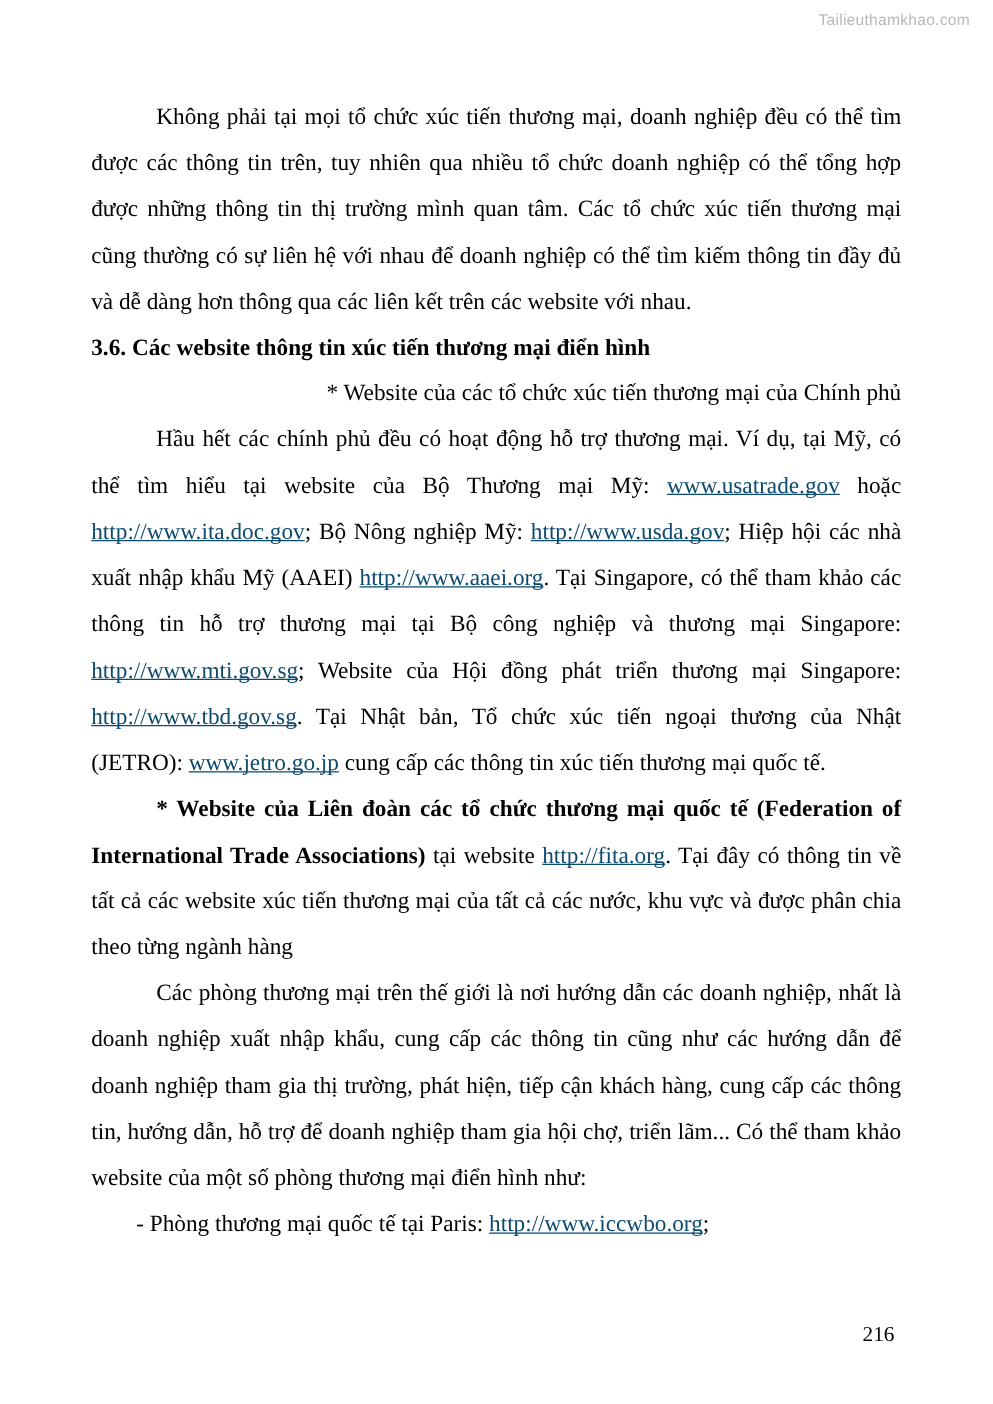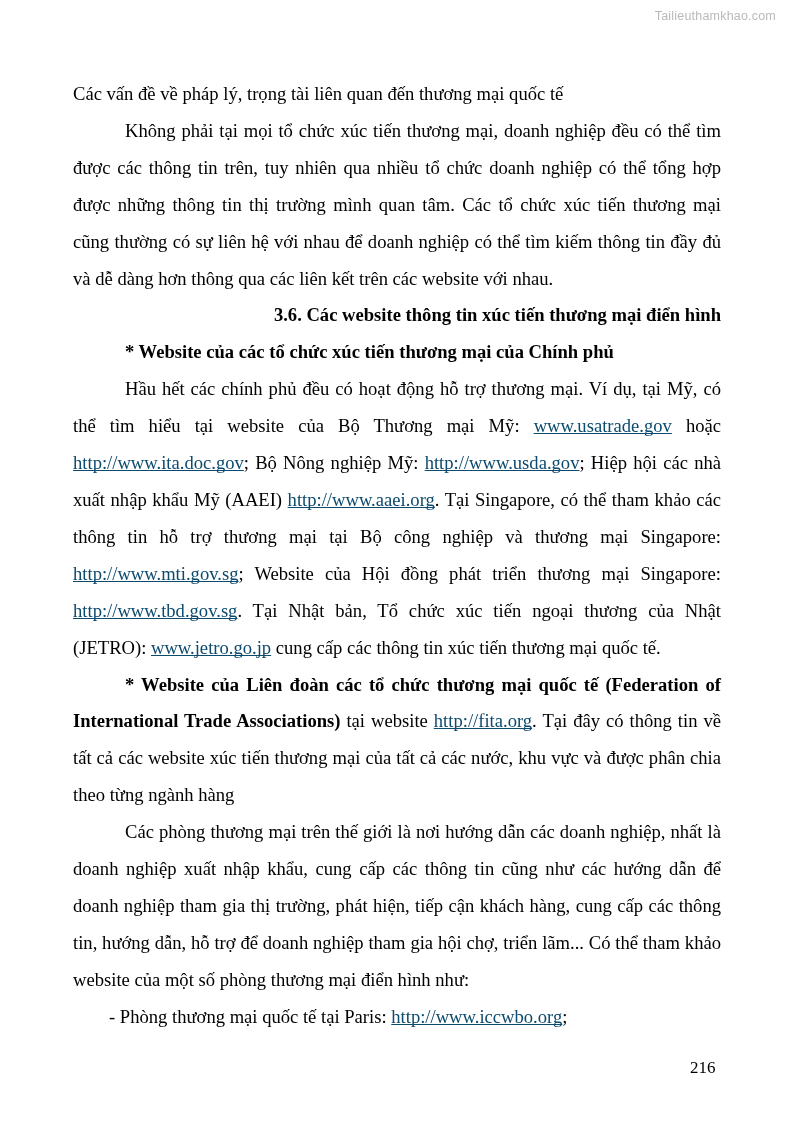--- a/index.html
+++ b/index.html
@@ -38,31 +38,31 @@
     line-height: 36.9px;
     text-align: justify;
     text-justify: inter-word;
     -webkit-hyphens: none;
     hyphens: none;
   }
   p.noindent { text-indent: 0; }
   p.indent   { text-indent: 52px; }
   p.headline {
     font-weight: bold;
-    text-align: right;
+    text-align: left;
     text-indent: 0;
   }
   p.subhead {
     font-weight: bold;
     text-align: justify;
     text-indent: 52px;
   }
   p.subhead-left {
-    font-weight: bold;
-    text-align: left;
+    font-weight: normal;
+    text-align: right;
     text-indent: 52px;
   }
   p.bullet {
     text-indent: 0;
     text-align: left;
     padding-left: 36px;
   }
   a, .link {
     color: #0c4a6e;
     text-decoration: underline;
@@ -78,21 +78,20 @@
 </style>
 </head>
 <body>
 
 <div class="page">
 
   <div class="watermark">Tailieuthamkhao.com</div>
 
   <div class="content">
 
-    <p class="noindent">Các vấn đề về pháp lý, trọng tài liên quan đến thương mại quốc tế</p>
 
     <p class="indent">Không phải tại mọi tổ chức xúc tiến thương mại, doanh nghiệp đều có thể tìm được các thông tin trên, tuy nhiên qua nhiều tổ chức doanh nghiệp có thể tổng hợp được những thông tin thị trường mình quan tâm. Các tổ chức xúc tiến thương mại cũng thường có sự liên hệ với nhau để doanh nghiệp có thể tìm kiếm thông tin đầy đủ và dễ dàng hơn thông qua các liên kết trên các website với nhau.</p>
 
     <p class="headline">3.6. Các website thông tin xúc tiến thương mại điển hình</p>
 
     <p class="subhead-left">* Website của các tổ chức xúc tiến thương mại của Chính phủ</p>
 
     <p class="indent"><span>Hầu hết các chính phủ đều có hoạt động hỗ trợ thương mại. Ví dụ, tại Mỹ, có thể tìm hiểu tại website của Bộ Thương mại Mỹ: </span><a class="link" href="#">www.usatrade.gov</a><span> hoặc </span><a class="link" href="#">http://www.ita.doc.gov</a><span>; Bộ Nông nghiệp Mỹ: </span><a class="link" href="#">http://www.usda.gov</a><span>; Hiệp hội các nhà xuất nhập khẩu Mỹ (AAEI) </span><a class="link" href="#">http://www.aaei.org</a><span>. Tại Singapore, có thể tham khảo các thông tin hỗ trợ thương mại tại Bộ công nghiệp và thương mại Singapore: </span><a class="link" href="#">http://www.mti.gov.sg</a><span>; Website của Hội đồng phát triển thương mại Singapore: </span><a class="link" href="#">http://www.tbd.gov.sg</a><span>. Tại Nhật bản, Tổ chức xúc tiến ngoại thương của Nhật (JETRO): </span><a class="link" href="#">www.jetro.go.jp</a><span> cung cấp các thông tin xúc tiến thương mại quốc tế.</span></p>
 
     <p class="subhead"><span>* Website của Liên đoàn các tổ chức thương mại quốc tế (Federation of International Trade Associations)</span><span style="font-weight:normal"> tại website </span><a class="link" style="font-weight:normal" href="#">http://fita.org</a><span style="font-weight:normal">. Tại đây có thông tin về tất cả các website xúc tiến thương mại của tất cả các nước, khu vực và được phân chia theo từng ngành hàng</span></p>

